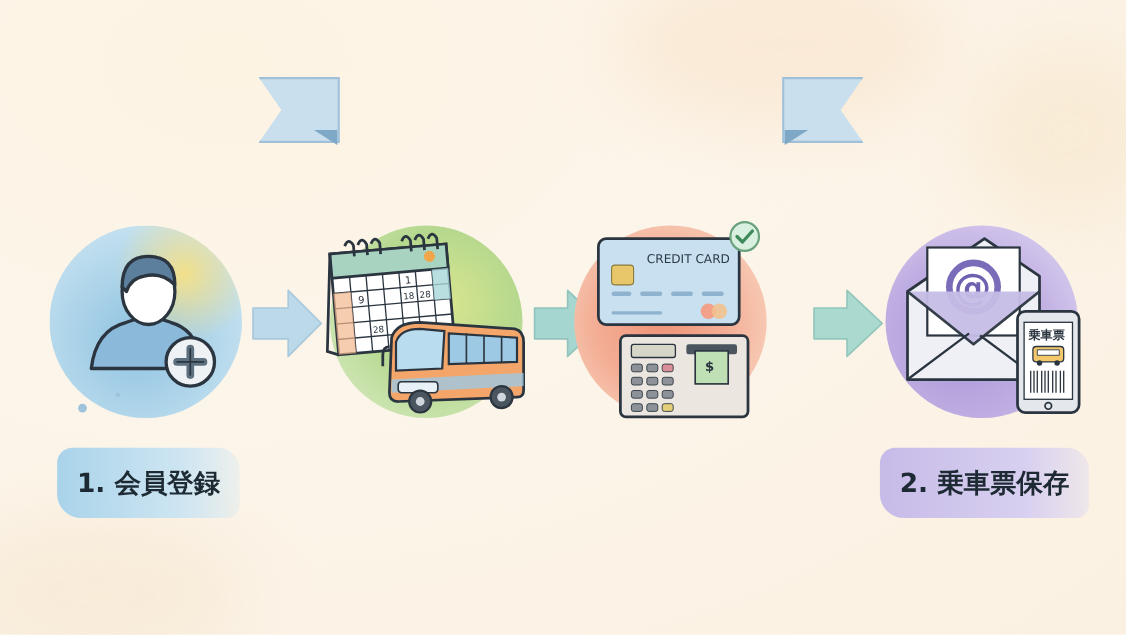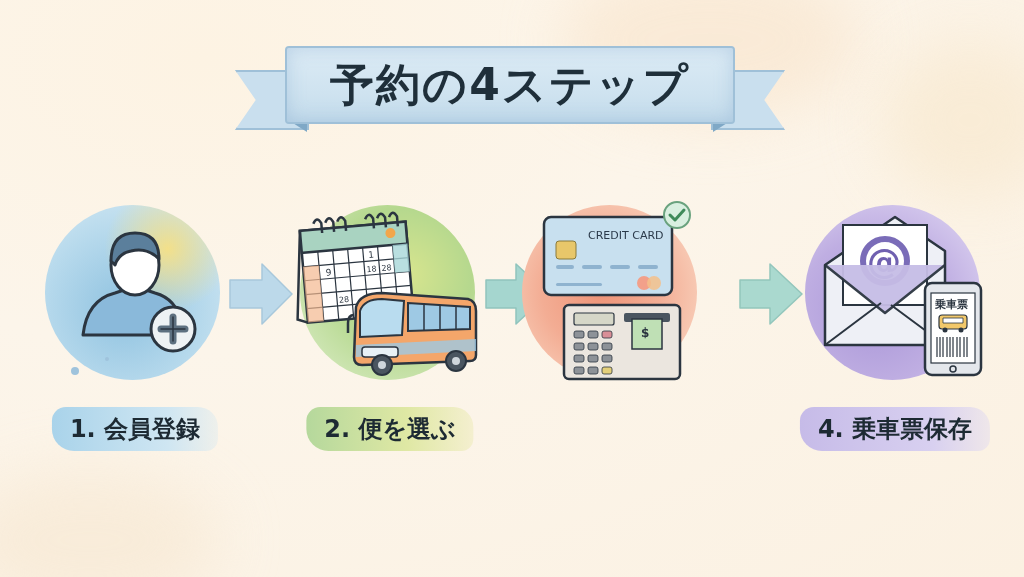--- a/index.html
+++ b/index.html
@@ -25,41 +25,38 @@
       box-shadow: inset 0 0 18px rgba(120,160,200,.35);
     }
     .ribbon .title { font-size: 44px; font-weight: bold; color: #1f2f3a; letter-spacing: 2px; }
 
     
     .step { position: absolute; top: 195px; width: 200px; height: 270px; }
     .step .circle { position: absolute; left: 10px; top: 10px; width: 175px; height: 175px; border-radius: 50%; }
     .step .art { position: absolute; left: 0; top: 0; width: 200px; height: 200px; }
     .step .label-wrap { position: absolute; left: 50%; top: 212px; transform: translateX(-50%); white-space: nowrap; }
     .step .label {
-      display: inline-block; padding: 6px 18px; font-size: 24px; font-weight: bold; color: #1d2a33;
+      display: inline-block; padding: 16px 18px; font-size: 24px; font-weight: bold; color: #1d2a33;
       border-radius: 14px 20px 12px 22px;
       text-align: center;
     }
     .arrow { position: absolute; top: 262px; width: 66px; height: 64px; }
   </style>
 </head>
 <body>
 
 <div class="wash" style="left:560px;top:-40px;width:300px;height:160px;background:#f8e2c8;"></div>
 <div class="wash" style="left:880px;top:40px;width:180px;height:160px;background:#f7e6c9;"></div>
 <div class="wash" style="left:-40px;top:470px;width:260px;height:140px;background:#f6e6cf;"></div>
 
 <div class="ribbon">
   <div class="tail left"></div>
   <div class="tail right"></div>
   <div class="fold left"></div>
   <div class="fold right"></div>
-  <div class="band">
-    <span class="title">予約の4ステップ</span>
-  </div>
 </div>
 
 <div class="step" style="left:35px;">
   <div class="circle" style="background: radial-gradient(circle at 70% 25%, #f3e08a 0%, rgba(243,224,138,0) 35%), radial-gradient(circle at 45% 60%, #8fc2e0 0%, #b6d9ec 55%, #d8ebf4 100%);"></div>
   <svg class="art" viewBox="0 0 200 200">
     <path d="M48 140 Q52 105 80 98 L92 94 Q100 102 108 94 L120 98 Q142 104 146 128 L146 140 Z" fill="#8ab9da" stroke="#2b3540" stroke-width="3" stroke-linejoin="round"></path>
     <ellipse cx="100" cy="70" rx="24" ry="30" fill="#fff" stroke="#2b3540" stroke-width="3"></ellipse>
     <path d="M76 66 Q76 38 100 38 Q124 38 124 64 Q112 52 96 56 Q84 58 80 70 Z" fill="#5b7f9c" stroke="#2b3540" stroke-width="3" stroke-linejoin="round"></path>
     <circle cx="138" cy="134" r="22" fill="#eef2f4" stroke="#2b3540" stroke-width="3"></circle>
     <path d="M138 122 V146 M126 134 H150" stroke="#5d7080" stroke-width="7" stroke-linecap="round"></path>
@@ -109,21 +106,20 @@
       <path d="M134 108 V136 M150 110 V135 M166 111 V134" stroke="#2b3540" stroke-width="1.5"></path>
       <path d="M66 150 L186 144 L186 156 L66 162 Z" fill="#9ec9e4" opacity=".8"></path>
       <rect x="72" y="152" width="36" height="10" rx="3" fill="#e8f1f6" stroke="#2b3540" stroke-width="1.5"></rect>
       <circle cx="92" cy="170" r="10" fill="#4a5560" stroke="#2b3540" stroke-width="2"></circle>
       <circle cx="92" cy="170" r="4" fill="#cfd6dc"></circle>
       <circle cx="166" cy="166" r="10" fill="#4a5560" stroke="#2b3540" stroke-width="2"></circle>
       <circle cx="166" cy="166" r="4" fill="#cfd6dc"></circle>
       <path d="M64 120 q-6 0 -6 8 v10" fill="none" stroke="#2b3540" stroke-width="2.5"></path>
     </g>
   </svg>
-  <div class="label-wrap"><span class="label" style="background: linear-gradient(90deg, #b5d89c, #dfe8a4 60%, rgba(233,232,170,.4));">2. 便を選ぶ</span></div>
 </div>
 
 <svg class="arrow" viewBox="0 0 66 64" style="left:484px;">
   <path d="M2 18 H32 V2 L64 32 L32 62 V46 H2 Z" fill="#a5d6cf" stroke="#90c4bd" stroke-width="1.5" stroke-linejoin="round"></path>
 </svg>
 
 <div class="step" style="left:512px;">
   <div class="circle" style="background: radial-gradient(circle at 45% 50%, #ee9478 0%, #f3ad94 45%, #f8cdb8 80%, #fbe3d6 100%);"></div>
   <svg class="art" viewBox="0 0 200 200">
     <rect x="32" y="22" width="128" height="78" rx="7" fill="#c8e0ef" stroke="#2b3540" stroke-width="2.5"></rect>
@@ -180,14 +176,14 @@
     <text x="140" y="113" font-size="11" font-weight="bold" fill="#2b3540" font-family="DejaVu Sans, sans-serif">乗車票</text>
     <rect x="144" y="120" width="28" height="14" rx="3" fill="#f2c86a" stroke="#2b3540" stroke-width="1.2"></rect>
     <path d="M148 123 h20 v5 h-20 z" fill="#fff" stroke="#2b3540" stroke-width=".8"></path>
     <circle cx="150" cy="135" r="2.5" fill="#2b3540"></circle>
       <circle cx="166" cy="135" r="2.5" fill="#2b3540"></circle>
     <g stroke="#2b3540" stroke-width="1.2">
         <path d="M142 142 v20 M145 142 v20 M148 142 v20 M152 142 v20 M155 142 v20 M158 142 v20 M162 142 v20 M165 142 v20 M169 142 v20 M172 142 v20"></path>
       </g>
     <circle cx="158" cy="174" r="3" fill="none" stroke="#2b3540" stroke-width="1.5"></circle>
   </svg>
-  <div class="label-wrap"><span class="label" style="background: linear-gradient(90deg, #c6bbe8, #d8d0f0 70%, rgba(220,214,242,.4));">4. 乗車票保存</span></div>
+  <div class="label-wrap"><span class="label" style="background: linear-gradient(90deg, #c6bbe8, #d8d0f0 70%, rgba(220,214,242,.4));">2. 乗車票保存</span></div>
 </div>
 
 </body></html>

